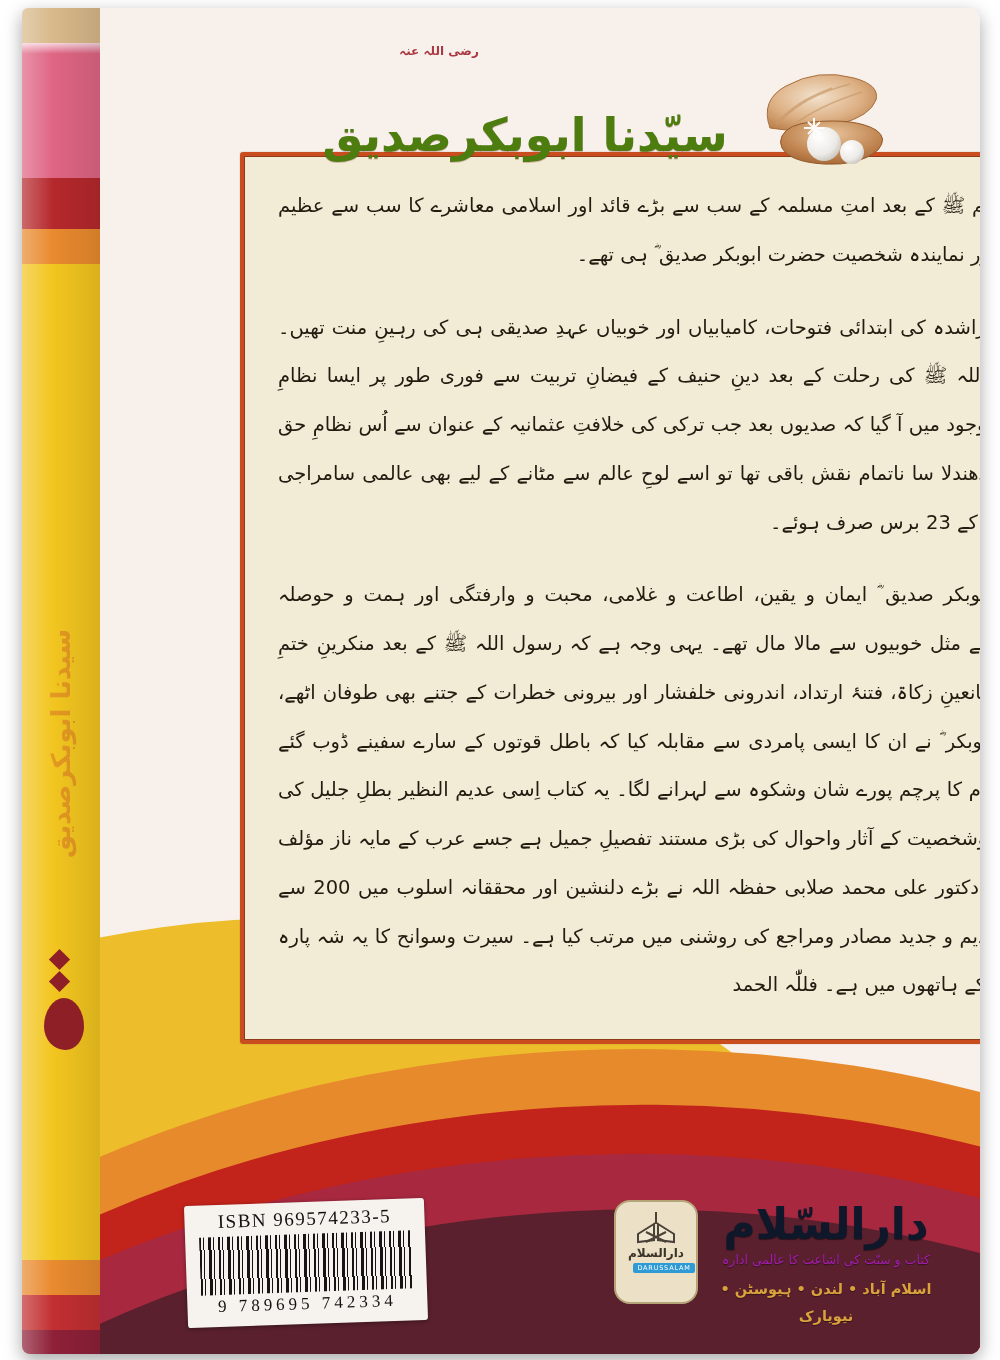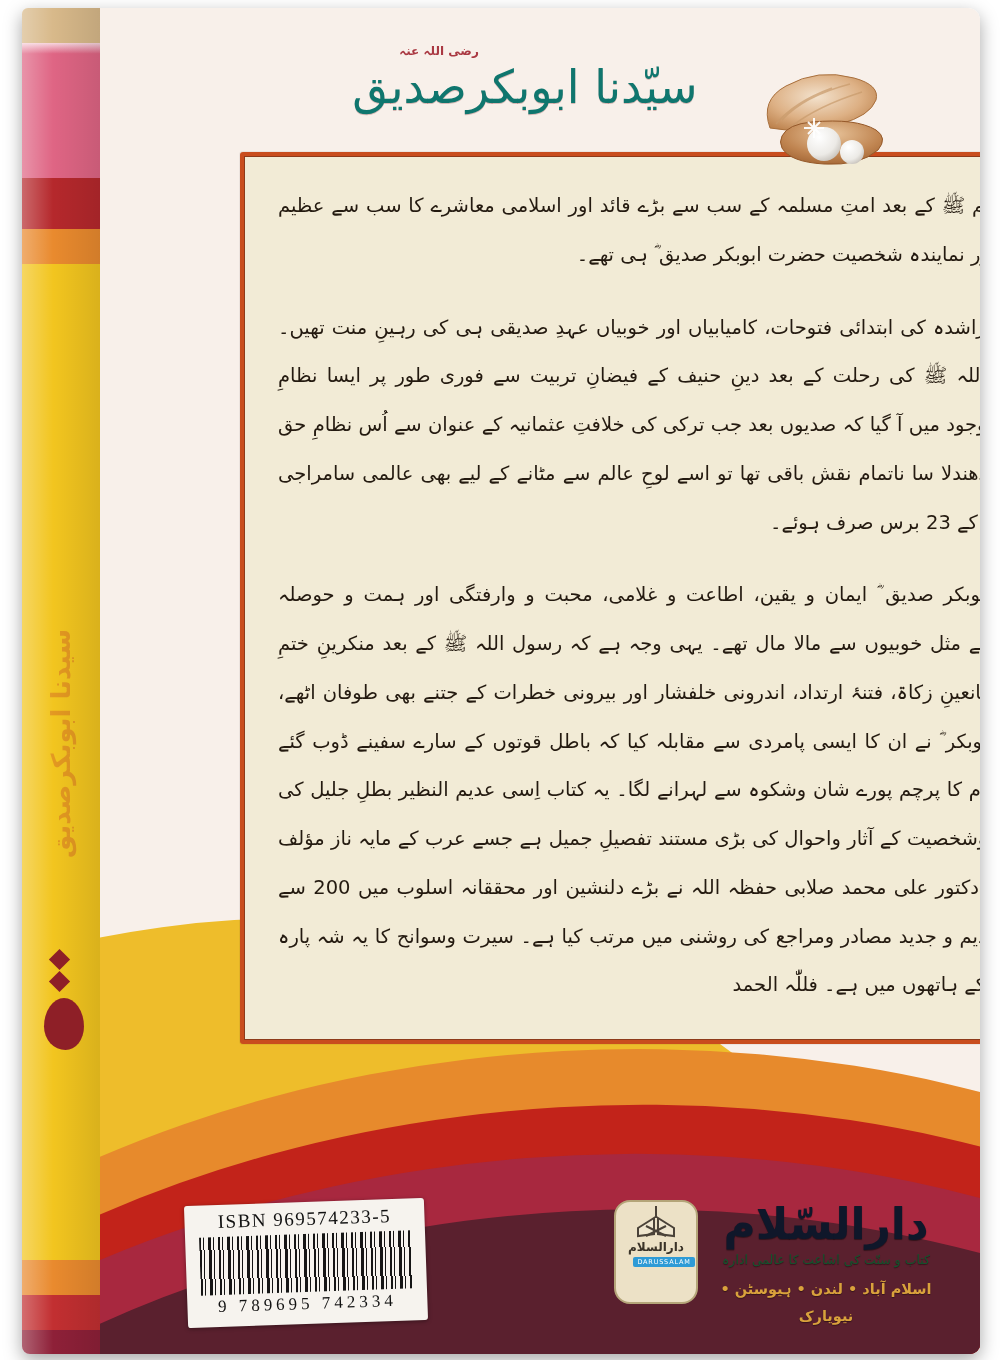--- a/index.html
+++ b/index.html
@@ -38,22 +38,22 @@
   .band{position:absolute;border-radius:50%;}
   .band-gold{left:-680px;top:928px;width:1500px;height:1100px;background:#eebd2b;transform:rotate(-16deg);}
   .band-orange{left:-500px;top:1042px;width:2000px;height:1400px;background:#e78a2c;transform:rotate(-3deg);}
   .band-red{left:-500px;top:1098px;width:2000px;height:1400px;background:#c2231a;transform:rotate(-3.4deg);}
   .band-crimson{left:-520px;top:1148px;width:2000px;height:1400px;background:#a8283f;transform:rotate(-4.4deg);}
   .band-maroon{left:-560px;top:1202px;width:2150px;height:1700px;background:#5a202e;transform:rotate(-3deg);}
   .band-base{position:absolute;left:0;right:0;top:1320px;bottom:0;background:#5a202e;}
 
   
   .title-wrap{position:absolute;left:0;top:52px;width:100%;text-align:center;z-index:5;direction:rtl;}
-  .title{display:inline-block;position:relative;font-size:46px;font-weight:normal;color:#0f766e;
-    text-shadow:0 1px 0 rgba(120,20,25,.25);letter-spacing:-1px;padding-right:30px;}
+  .title{display:inline-block;position:relative;font-size:46px;font-weight:bold;color:#4d7c0f;
+    text-shadow:0 1px 0 rgba(120,20,25,.25);letter-spacing:-1px;padding-right:30px;margin-top:48px;}
   .title-honorific{position:absolute;top:-16px;left:34%;font-size:12px;font-weight:bold;color:#9d1a26;opacity:.85;}
 
   
   .shell{position:absolute;left:652px;top:58px;width:158px;height:130px;z-index:6;}
 
   
   .textbox{position:absolute;left:140px;top:144px;width:843px;height:892px;z-index:4;
     background:#f2ebd6;border:4px solid #c94d1e;border-radius:3px;
     box-shadow:inset 0 0 0 1px #8e3a1a, 0 0 0 1px rgba(0,0,0,.05);
     padding:26px 34px;box-sizing:border-box;overflow:hidden;}
@@ -70,28 +70,28 @@
     background:repeating-linear-gradient(90deg,
       #151515 0 2px,#f6f3ee 2px 4px,#151515 4px 5px,#f6f3ee 5px 9px,
       #151515 9px 12px,#f6f3ee 12px 14px,#151515 14px 15px,#f6f3ee 15px 19px);}
   .barcode .digits{font-family:"Liberation Serif",serif;font-size:17px;letter-spacing:4px;color:#111;margin-top:2px;}
 
   
   .publisher{position:absolute;right:36px;top:1192px;width:330px;z-index:7;direction:rtl;text-align:center;}
   .pub-row{display:flex;flex-direction:row-reverse;align-items:flex-start;justify-content:flex-start;gap:10px;}
   .pub-badge{width:84px;height:104px;background:#ece1c6;border:2px solid #b4a579;border-radius:16px;
     box-sizing:border-box;display:flex;flex-direction:column;align-items:center;justify-content:flex-start;
-    padding-top:0;flex:0 0 auto;}
+    padding-top:6px;flex:0 0 auto;}
   .pub-badge .badge-title{font-size:12px;font-weight:bold;color:#3a3328;margin-top:2px;}
   .pub-badge .badge-sub{font-size:6.5px;letter-spacing:.8px;background:#2e9bd6;color:#fff;
     padding:1px 4px;border-radius:2px;margin-top:3px;margin-left:16px;}
   .pub-text{flex:1;}
   .pub-name{font-size:44px;font-weight:bold;color:#0f172a;line-height:1.1;
     text-shadow:0 1px 1px rgba(0,0,0,.45);}
-  .pub-tagline{font-size:12.5px;color:#14532d;margin-top:4px;text-shadow:0 1px 1px rgba(0,0,0,.4);}
+  .pub-tagline{font-size:12.5px;color:#a21caf;margin-top:4px;text-shadow:0 1px 1px rgba(0,0,0,.4);}
   .pub-cities{font-size:14.5px;color:#d9a23c;margin-top:9px;line-height:1.85;
     text-shadow:0 1px 1px rgba(0,0,0,.4);font-weight:bold;}
 </style>
 </head>
 <body>
 
 <div class="book">
 
   <div class="spine">
     <div class="spine-title">سیدنا ابوبکرصدیق</div>

